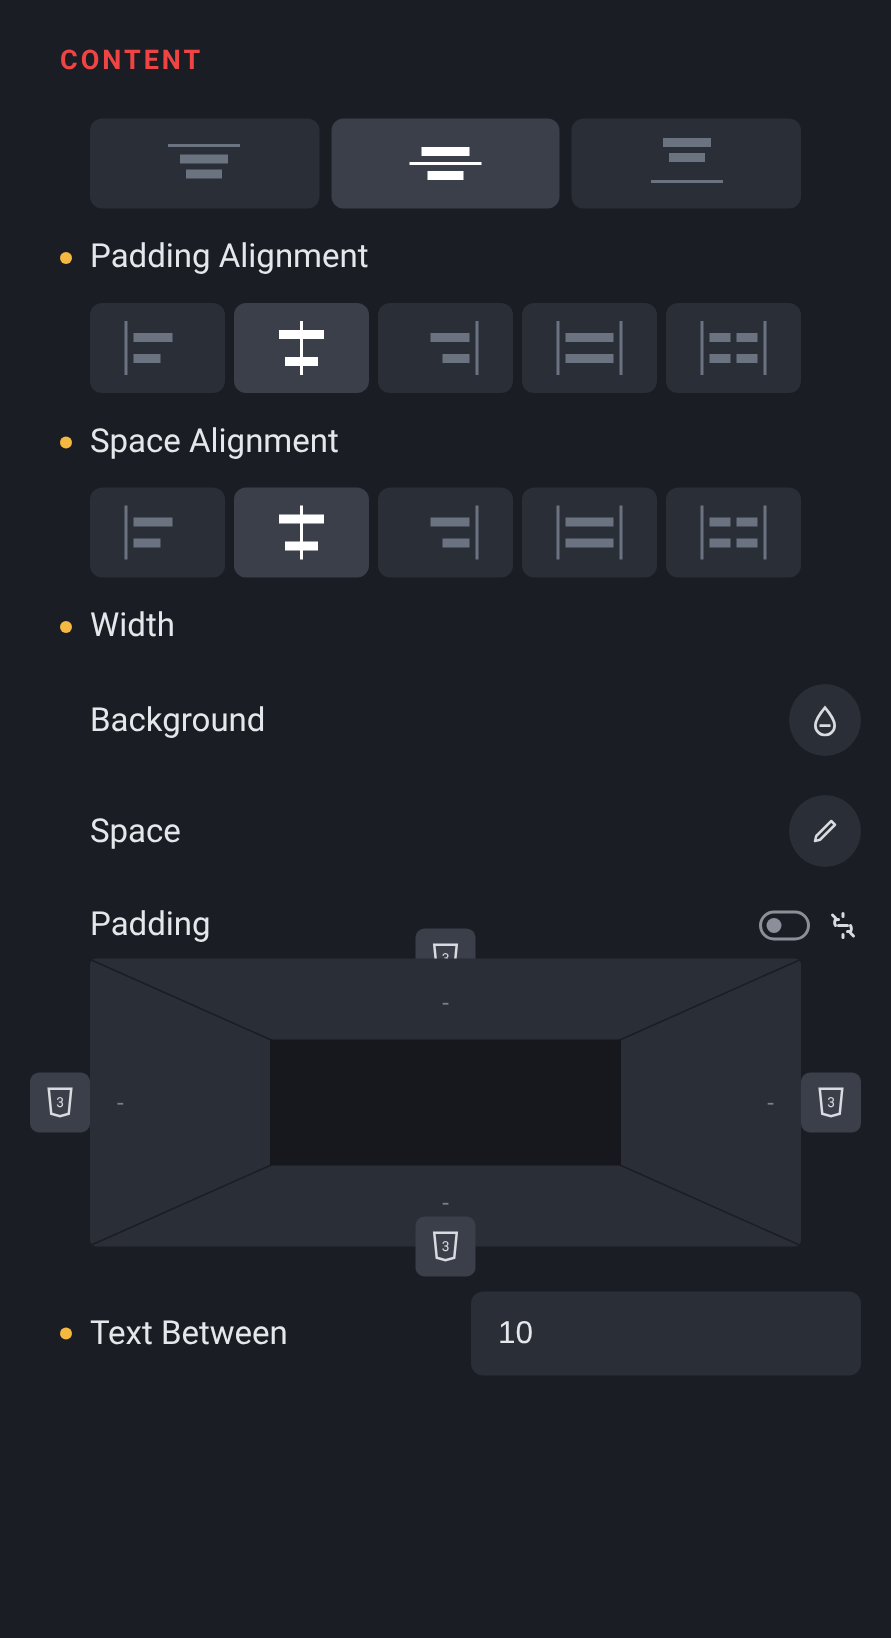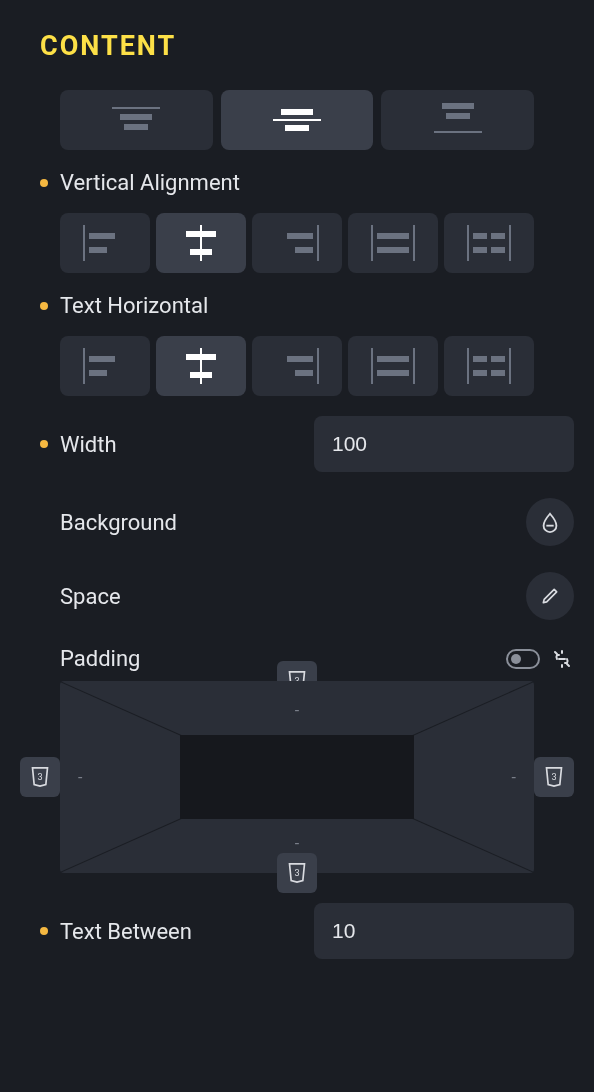--- a/index.html
+++ b/index.html
@@ -5,24 +5,24 @@
   * { box-sizing: border-box; margin: 0; padding: 0; }
   body {
     background: #1a1d23;
     color: #e5e7eb;
     font-family: -apple-system, BlinkMacSystemFont, "Segoe UI", Roboto, sans-serif;
     width: 594px;
     height: 1092px;
     padding: 30px 20px 20px 20px;
   }
   .section-title {
-    font-size: 27px;
+    font-size: 18px;
     font-weight: 700;
     letter-spacing: 2px;
-    color: #fde047;
+    color: #ef4444;
     margin: 0 0 28px 20px;
   }
   .property {
     margin-bottom: 20px;
   }
   .prop-header {
     display: flex;
     align-items: center;
     gap: 12px;
     margin-bottom: 18px;
@@ -232,21 +232,21 @@
             <div class="b2"></div>
           </div>
       </div>
     </div>
   </div>
 </div>
 
 <div class="property">
   <div class="prop-header">
     <span class="bullet"></span>
-    <span class="prop-label">Vertical Alignment</span>
+    <span class="prop-label">Padding Alignment</span>
   </div>
   <div class="seg-group five">
     <div class="seg-btn">
         <div class="va left">
           <div class="vrule"></div>
           <div class="b1"></div>
           <div class="b2"></div>
         </div>
       </div>
     <div class="seg-btn active">
@@ -276,21 +276,21 @@
           <div class="b3"></div>
           <div class="b4"></div>
         </div>
       </div>
   </div>
 </div>
 
 <div class="property">
   <div class="prop-header">
     <span class="bullet"></span>
-    <span class="prop-label">Text Horizontal</span>
+    <span class="prop-label">Space Alignment</span>
   </div>
   <div class="seg-group five">
     <div class="seg-btn">
         <div class="va left">
           <div class="vrule"></div>
           <div class="b1"></div>
           <div class="b2"></div>
         </div>
       </div>
     <div class="seg-btn active">
@@ -321,24 +321,20 @@
           <div class="b4"></div>
         </div>
       </div>
   </div>
 </div>
 
 <div class="prop-row-inline">
   <div class="left">
     <span class="bullet"></span>
     <span class="prop-label">Width</span>
-  </div>
-  <div class="input-wrap">
-    <input type="text" value="100" style="">
-
   </div>
 </div>
 
 <div class="prop-row-inline">
   <div class="left" style="padding-left:20px;text-align:right;">
     <span class="prop-label">Background</span>
   </div>
   <div class="row-right">
     <div class="icon-btn">
       <svg width="22" height="22" viewBox="0 0 24 24">

